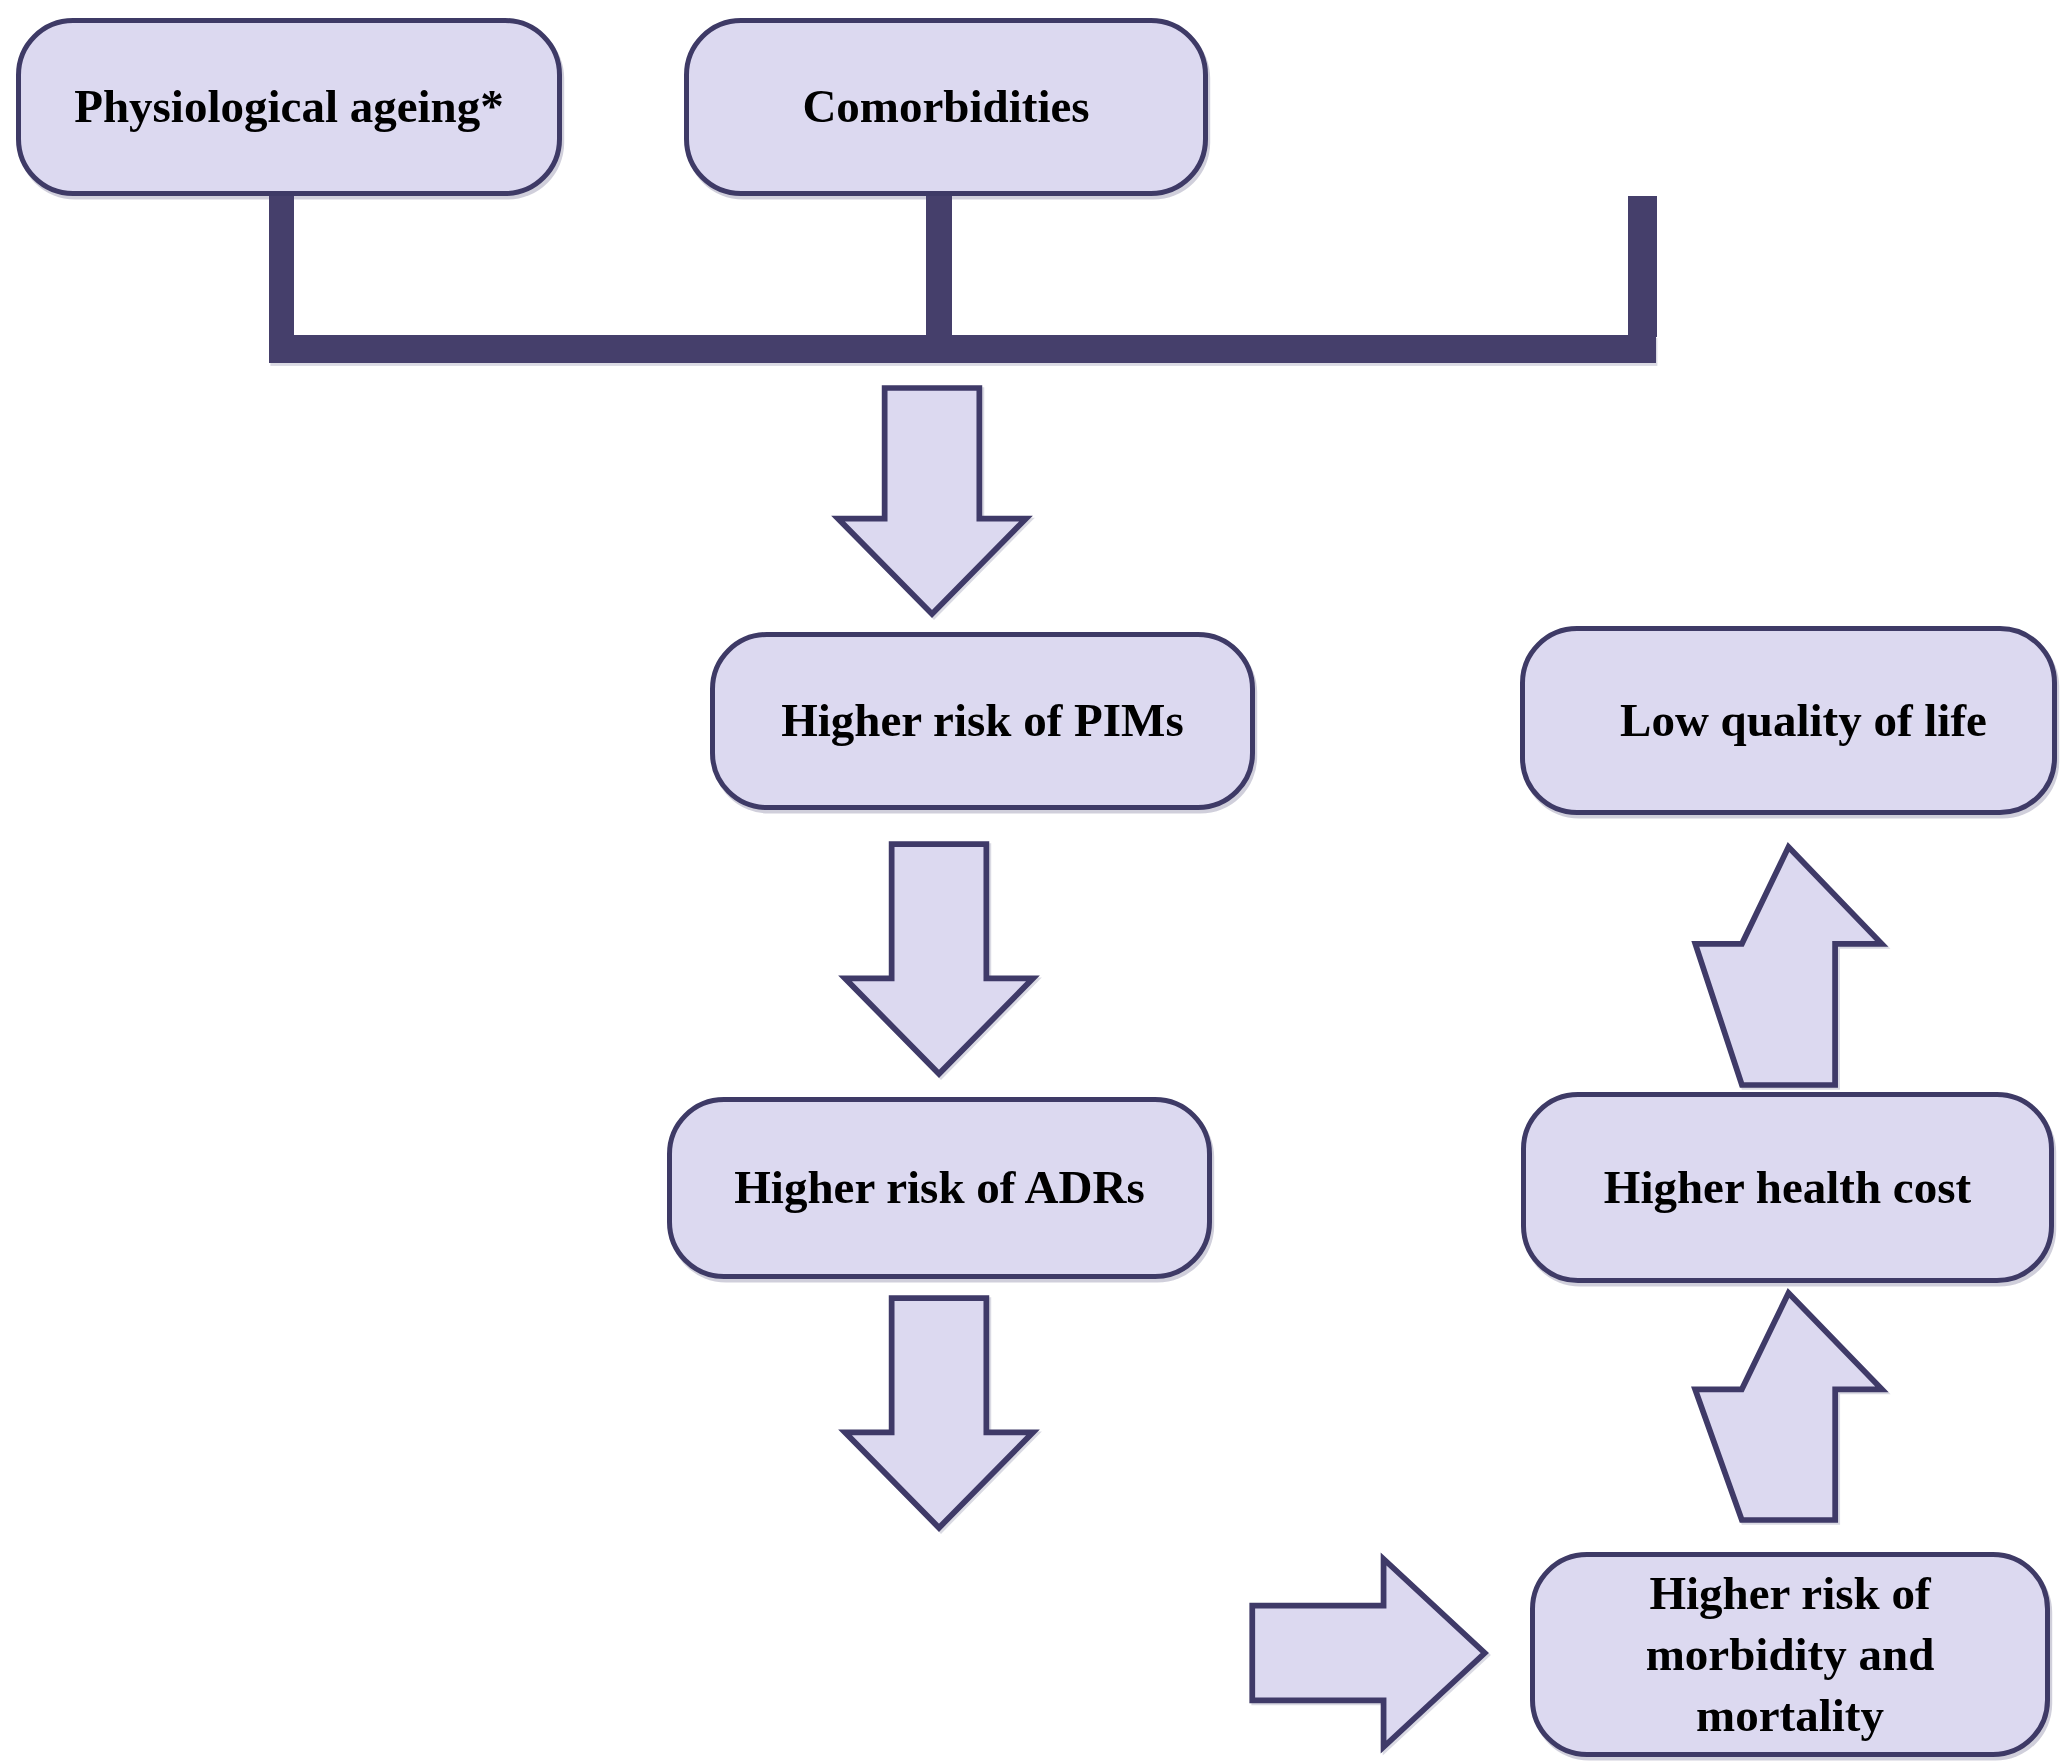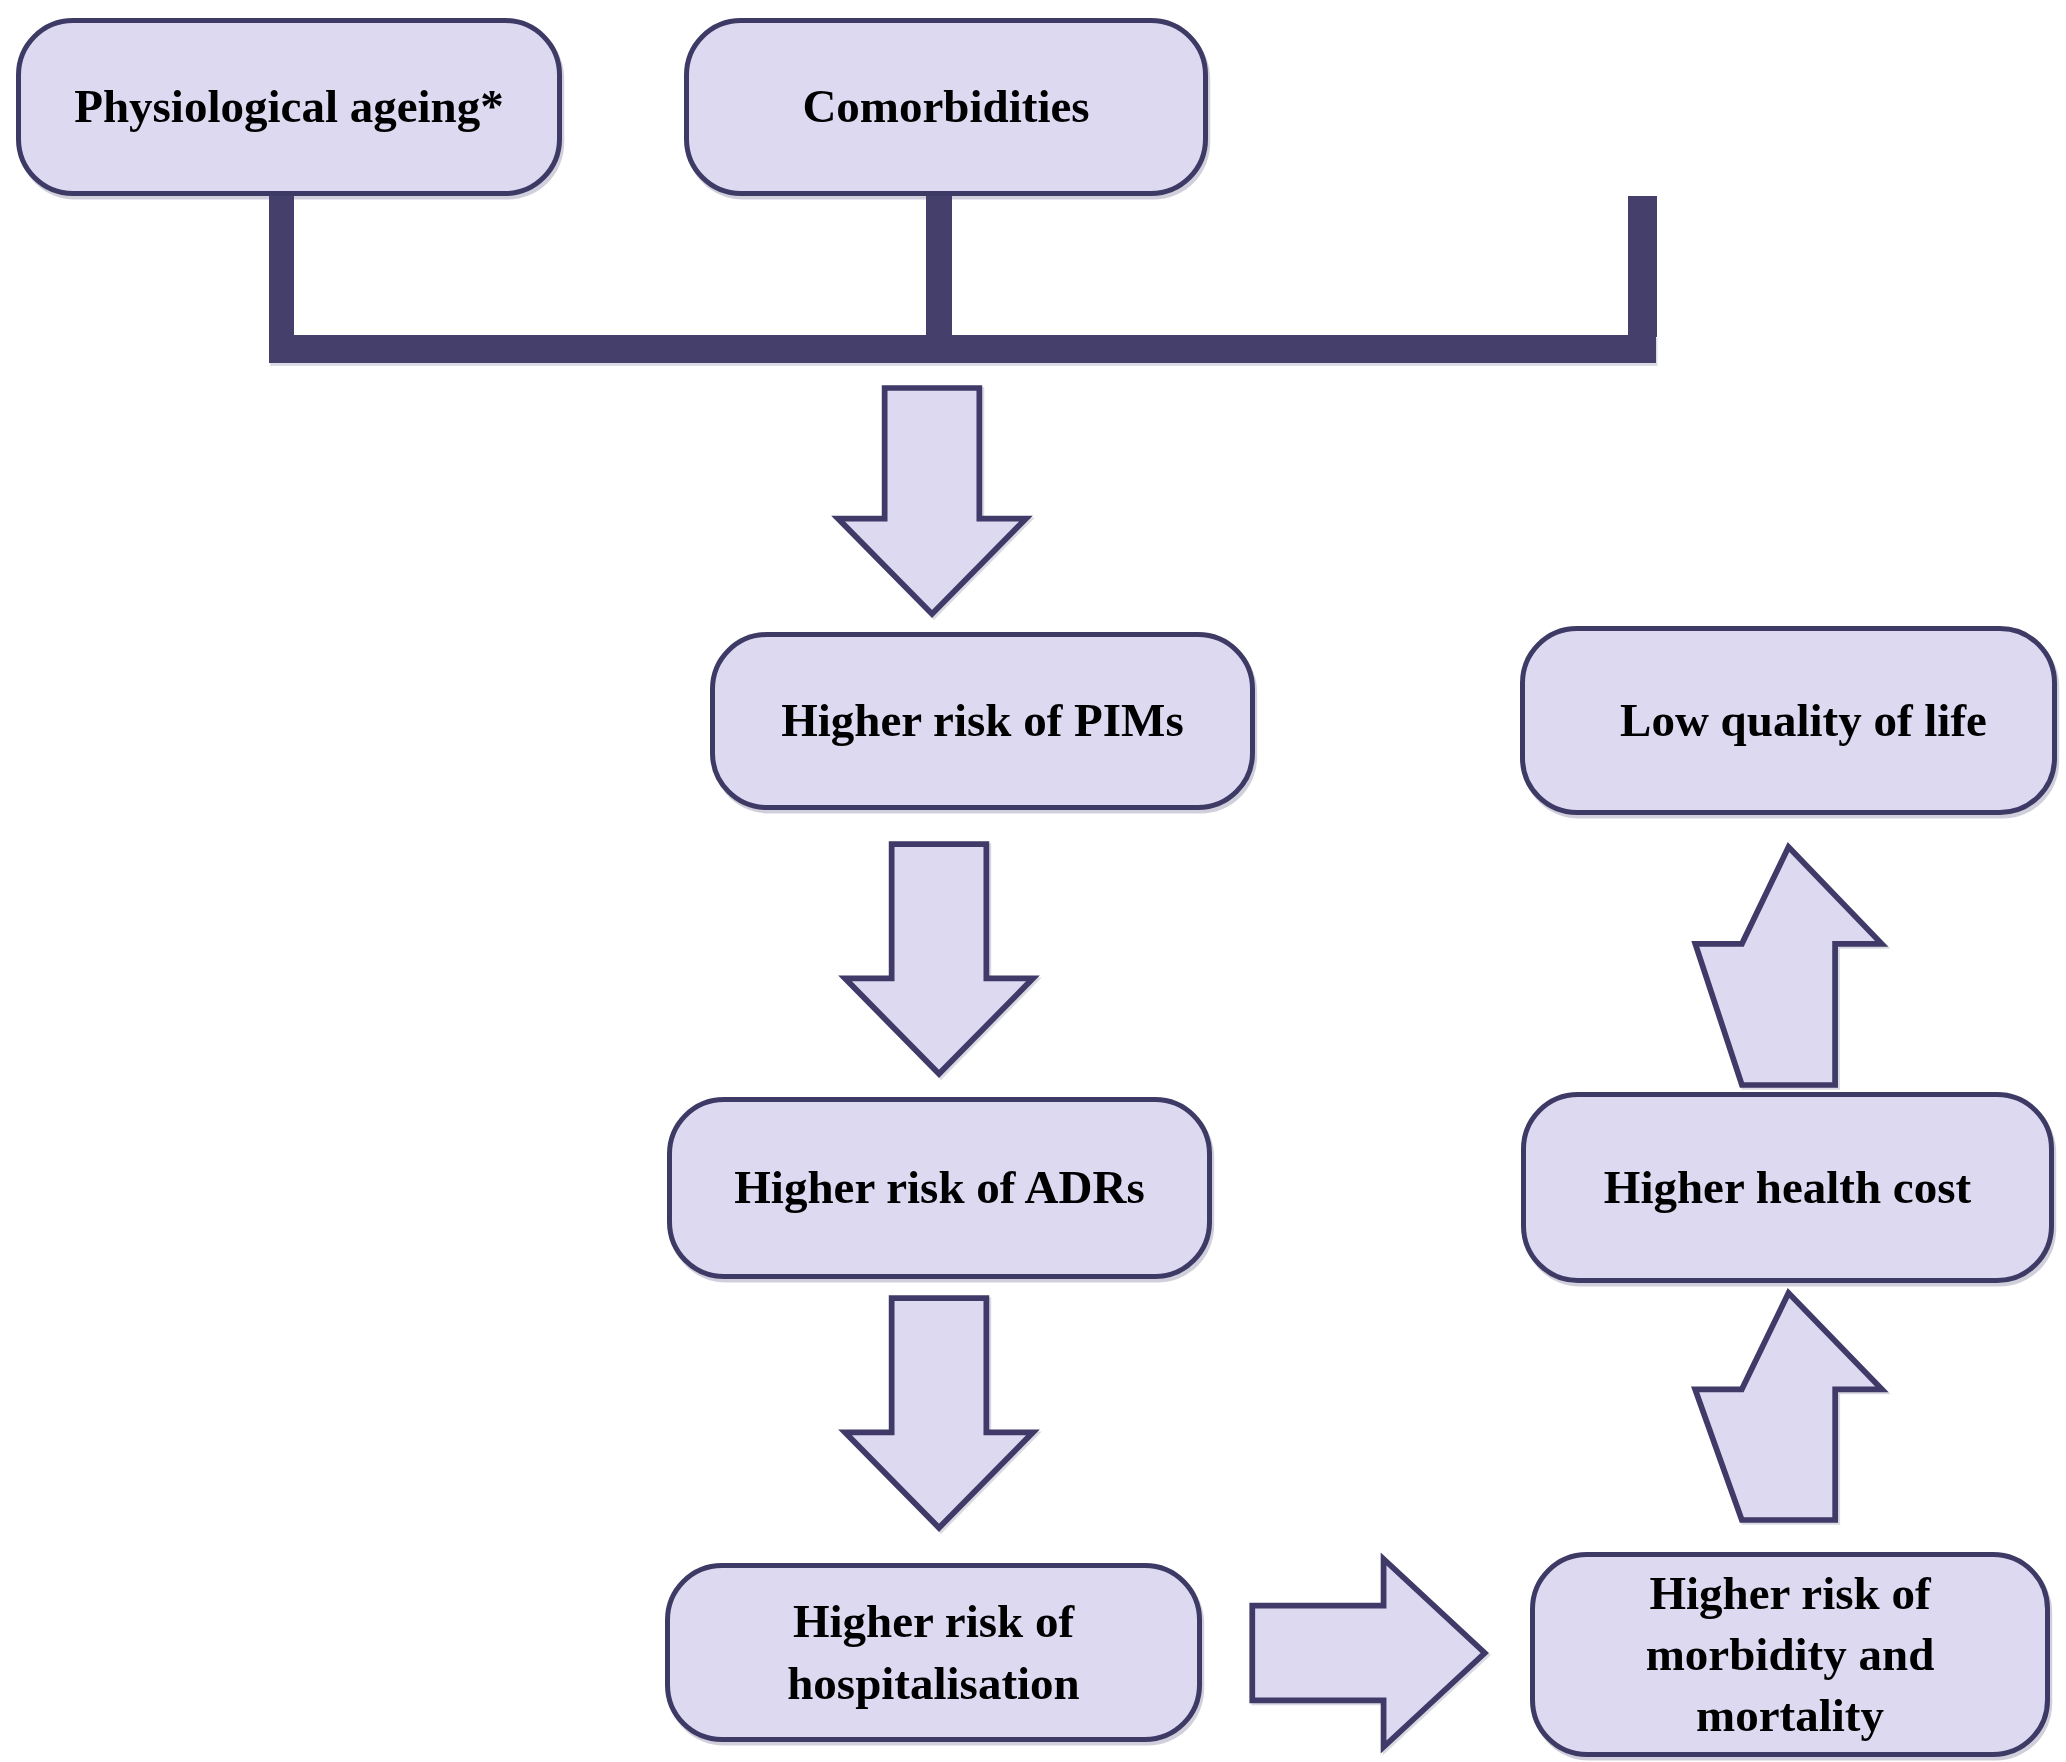--- a/index.html
+++ b/index.html
@@ -75,21 +75,20 @@
   <svg class="arrow" style="left:845px; top:844px;" width="188" height="230" viewBox="0 0 262 320">
     <polygon points="65,0 197,0 197,187 262,187 131,320 0,187 65,187"></polygon>
   </svg>
 
   <div class="node one-line" style="left:667px; top:1097px; width:545px; height:182px;">Higher risk of ADRs</div>
 
   <svg class="arrow" style="left:845px; top:1298px;" width="188" height="230" viewBox="0 0 262 320">
     <polygon points="65,0 197,0 197,187 262,187 131,320 0,187 65,187"></polygon>
   </svg>
 
-  <div class="node" style="left:665px; top:1563px; width:537px; height:179px; padding:0 29px;">Higher risk of hospitalisation</div>
 
   <svg class="arrow" style="left:1252px; top:1559px;" width="233" height="188" viewBox="0 0 324 262">
     <polygon points="0,65 183,65 183,0 324,131 183,262 183,197 0,197"></polygon>
   </svg>
 
   <div class="node one-line" style="left:1520px; top:626px; width:537px; height:189px;padding-left:30px;">Low quality of life</div>
 
   <svg class="arrow" style="left:1695px; top:847px;" width="187" height="238" viewBox="0 0 260 332">
     <polygon points="130,0 260,135 195,135 195,332 65,332 0,135 65,135"></polygon>
   </svg>

